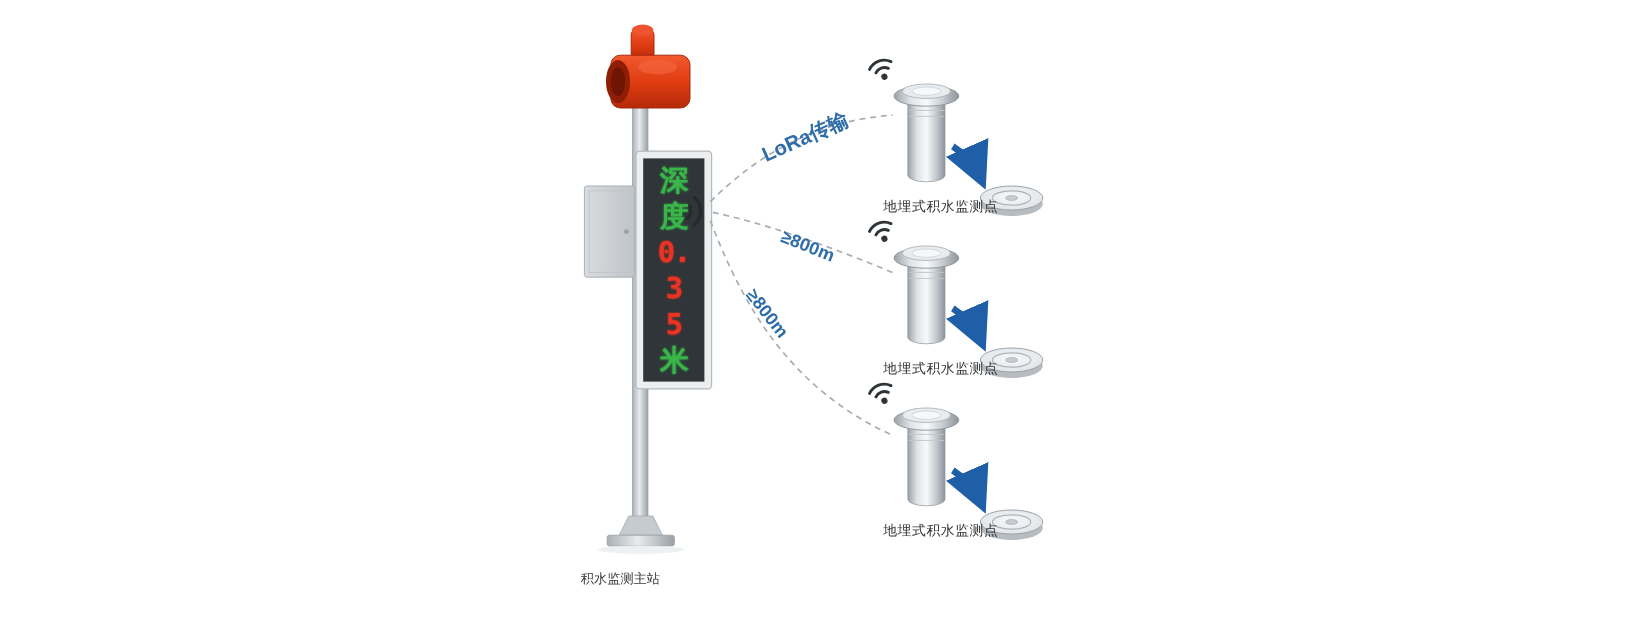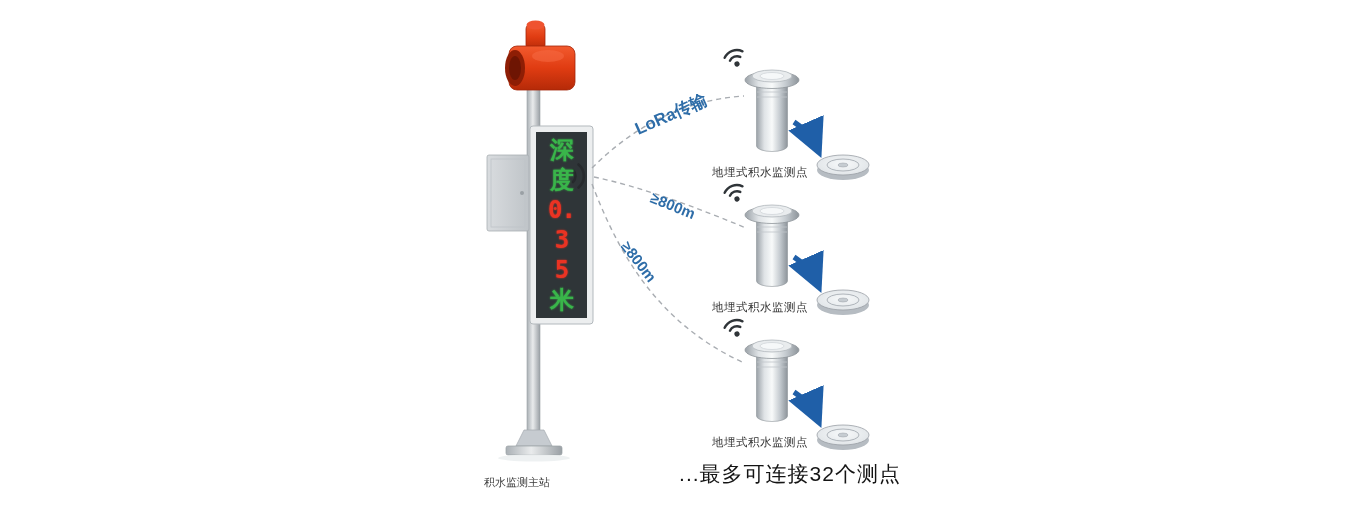--- a/index.html
+++ b/index.html
@@ -14,21 +14,21 @@
     display:flex;flex-direction:column;align-items:center;justify-content:space-evenly;
     font-family:"DejaVu Sans Mono","Liberation Mono",monospace;
     font-weight:bold;font-size:24px;line-height:1;
   }
   .led-row{text-shadow:0 0 2px currentColor;letter-spacing:-1px;}
   .master-label{left:462px;top:447px;width:110px;font-size:11px;text-align:center;color:#3a3a3a;margin-top:28px;}
   .link-label{font-weight:bold;text-align:center;}
   .link-label-1{left:616px;top:103px;width:110px;font-size:17px;transform:rotate(-24deg);}
   .link-label-2{left:633px;top:197px;width:80px;font-size:15px;transform:rotate(22deg);}
   .link-label-3{left:599px;top:253px;width:80px;font-size:15px;transform:rotate(52deg);}
-  .sensor-label{width:120px;font-size:11.5px;text-align:left;color:#333;letter-spacing:0.5px;}
+  .sensor-label{width:120px;font-size:11.5px;text-align:right;color:#333;letter-spacing:0.5px;}
   .sensor-label-1{left:712px;top:165px;}
   .sensor-label-2{left:712px;top:300px;}
   .sensor-label-3{left:712px;top:435px;}
   .footer-note{
     left:640px;top:460px;width:300px;text-align:center;
     font-size:21px;color:#141414;letter-spacing:1px;font-weight:500;
   }
 </style>
 </head>
 <body>
@@ -150,14 +150,13 @@
   <div class="lbl master-label">积水监测主站</div>
 
   <div class="lbl link-label link-label-1" style="color: rgb(46, 109, 168);">LoRa传输</div>
   <div class="lbl link-label link-label-2" style="color: rgb(46, 109, 168);">≥800m</div>
   <div class="lbl link-label link-label-3" style="color: rgb(46, 109, 168);">≥800m</div>
 
   <div class="lbl sensor-label sensor-label-1">地埋式积水监测点</div>
   <div class="lbl sensor-label sensor-label-2">地埋式积水监测点</div>
   <div class="lbl sensor-label sensor-label-3">地埋式积水监测点</div>
 
-  <div class="lbl footer-note">...最多可连接32个测点</div>
 </div>
 
 </body></html>

